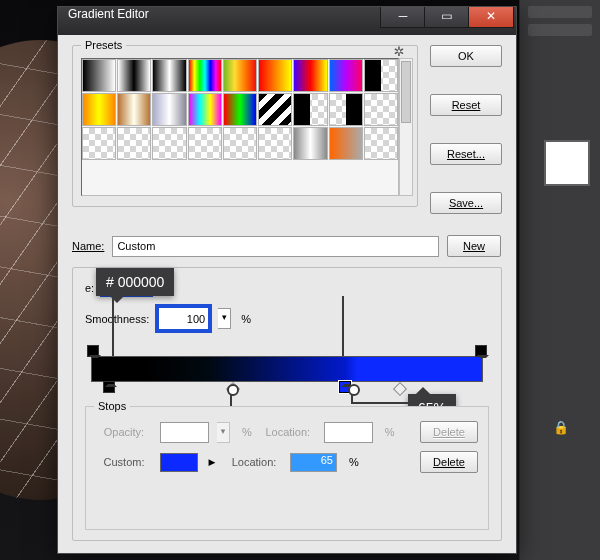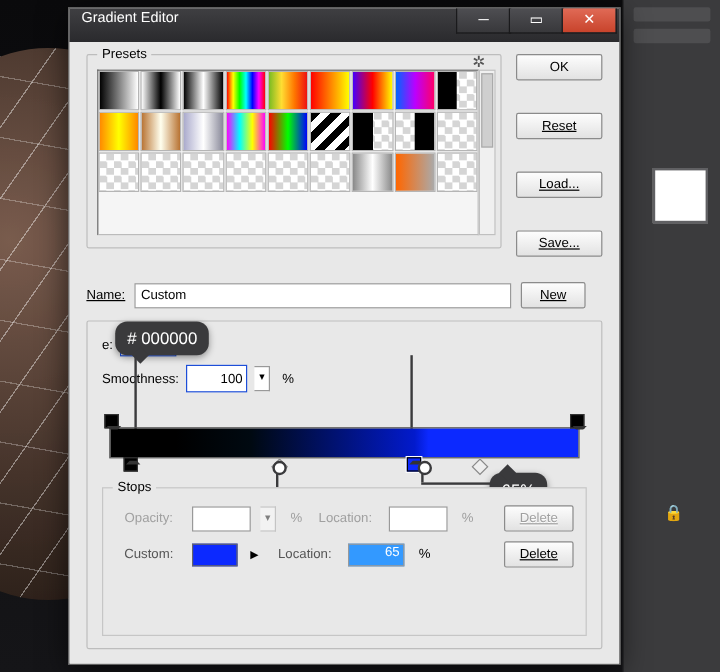--- a/index.html
+++ b/index.html
@@ -29,30 +29,30 @@
 
 .presets{position:absolute;left:14px;top:10px;width:344px;height:160px;border:1px solid #bdbdbd;border-radius:2px;background:#e8e8e8}
 .presets .lbl{position:absolute;top:-7px;left:8px;background:#e8e8e8;padding:0 4px}
 .gear{position:absolute;top:-2px;right:10px;width:16px;height:16px;color:#555;font-size:13px;text-align:center}
 .grid{position:absolute;left:8px;top:12px;right:18px;bottom:10px;border:1px inset #bbb;background:#f5f5f5;display:grid;grid-template-columns:repeat(9,1fr);grid-auto-rows:33px;gap:1px;overflow:hidden}
 .sw{border:1px solid #b5b5b5}
 .grid .chk{background:repeating-conic-gradient(#d5d5d5 0 25%,#fff 0 50%) 0 0/12px 12px}
 .scroll{position:absolute;top:12px;right:4px;bottom:10px;width:12px;background:#f0f0f0;border:1px solid #c0c0c0}
 .scroll::before{content:"";position:absolute;top:2px;left:1px;right:1px;height:60px;background:#cfcfcf;border:1px solid #aaa}
 
-.row-name{position:absolute;left:14px;top:200px;right:28px;display:flex;align-items:center;gap:8px}
+.row-name{position:absolute;left:14px;top:200px;right:15px;display:flex;align-items:center;gap:8px}
 .row-name label{text-decoration:underline}
 .row-name input{flex:1;height:19px;border:1px solid #999;padding:0 4px;font-size:11px}
 .row-name .btn{width:52px;flex:none}
 
 .grad{position:absolute;left:14px;top:232px;right:14px;bottom:12px;border:1px solid #bdbdbd;border-radius:2px}
 .grad .rowline{position:absolute;left:12px;right:12px;display:flex;align-items:center;gap:6px}
 .type{top:10px}
 .smooth{top:36px}
-select,.nm{height:19px;border:1px solid #1d4ed8;background:#fff;font-size:11px}
+select,.nm{height:19px;border:4px solid #1d4ed8;background:#fff;font-size:11px}
 .nm{width:44px;text-align:right;padding-right:3px}
 .pct{margin-left:4px}
 .caret{width:12px;height:19px;border:1px solid #999;border-left:none;background:#fff;text-align:center;line-height:17px;font-size:9px}
 
 .gradbar{position:absolute;left:18px;right:18px;top:88px;height:24px;border:1px solid #555;background:linear-gradient(90deg,#000 0%,#000 14%,#000911 30%,#021acc 65%,#0c29ff 68%,#0c29ff 100%)}
 .marker{position:absolute;width:10px;height:10px;border:1px solid #333}
 .m-top{top:77px}
 .m-bot{top:113px}
 .m-top::after,.m-bot::after{content:"";position:absolute;left:1px;width:6px;height:6px;border:3px solid transparent}
 .m-top::after{top:9px;border-top-color:#333}
@@ -66,21 +66,21 @@
 .stoprow.r2{top:44px}
 .stoprow label{color:#555;width:56px;text-align:center}
 .stoprow label.dim{color:#a0a0a0}
 .val{width:42px;height:17px;border:1px solid #999;background:#fff;text-align:right;padding-right:3px}
 .val.sel{background:#3399ff;color:#fff}
 .colorwell{width:36px;height:17px;border:1px solid #666;background:#0c29ff}
 .play{width:12px;height:17px;text-align:center;line-height:17px;font-size:9px}
 .stoprow .btn{width:56px;margin-left:auto}
 .btn.dim{color:#a0a0a0;text-shadow:0 1px #fff}
 
-.annot{position:absolute;background:#3a3a3c;color:#fff;font-size:14px;padding:6px 10px;border-radius:10px;box-shadow:0 2px 6px rgba(0,0,0,.4);white-space:nowrap}
+.annot{position:absolute;background:#3a3a3c;color:#fff;font-size:14px;padding:6px 10px;border-radius:0;box-shadow:0 2px 6px rgba(0,0,0,.4);white-space:nowrap}
 .annot::after{content:"";position:absolute;width:10px;height:10px;background:#3a3a3c;transform:rotate(45deg)}
 .an-a{left:23px;top:0}.an-a::after{left:16px;bottom:-5px}
 .an-b{left:229px;top:0}.an-b::after{left:40px;bottom:-5px}
 .an-c{left:135px;top:155px}.an-c::after{left:20px;top:-5px}
 .an-d{left:335px;top:126px}.an-d::after{left:10px;top:-5px}
 .lead{position:absolute;width:2px;background:#3a3a3c}
 .lead::before{content:"";position:absolute;left:-3px;width:8px;height:8px;border-radius:50%;background:#fff;border:2px solid #3a3a3c}
 .ld-a{left:39px;top:28px;height:73px}.ld-a::before{bottom:-6px}
 .ld-b{left:269px;top:28px;height:73px}.ld-b::before{bottom:-6px}
 .ld-c{left:157px;top:122px;height:32px}.ld-c::before{top:-6px}
@@ -111,21 +111,21 @@
         </div>
       <div class="tbtn tcls">
           <div class="tglyph">✕</div>
         </div>
     </div>
 
     <div class="body">
       <div class="btncol">
         <div class="btn">OK</div>
         <div class="btn"><u>Reset</u></div>
-        <div class="btn"><u>Load...</u></div>
+        <div class="btn"><u>Reset...</u></div>
         <div class="btn"><u>Save...</u></div>
       </div>
 
       <div class="presets">
         <div class="lbl">Presets</div>
         <div class="gear">✲</div>
         <div class="grid" id="preset-grid">
             <div class="sw" style="background: linear-gradient(90deg, rgb(0, 0, 0), rgb(255, 255, 255));"></div>
             <div class="sw" style="background: linear-gradient(90deg, rgb(255, 255, 255), rgb(0, 0, 0), rgb(255, 255, 255));"></div>
             <div class="sw" style="background: linear-gradient(90deg, rgb(0, 0, 0), rgb(255, 255, 255), rgb(0, 0, 0));"></div>

